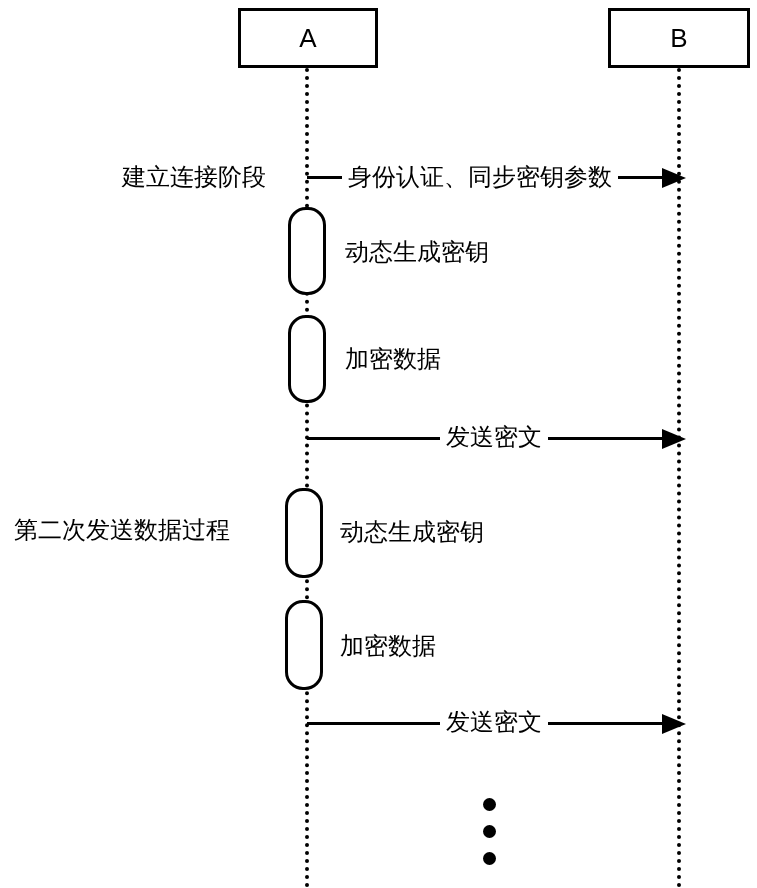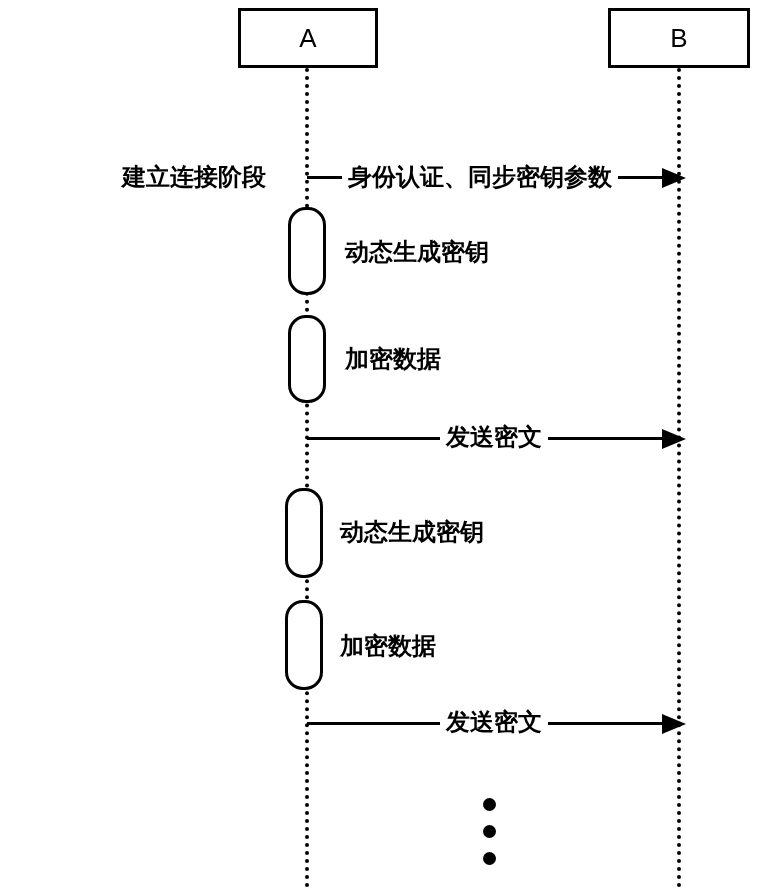--- a/index.html
+++ b/index.html
@@ -39,21 +39,20 @@
     height: 0;
     border-top: 10px solid transparent;
     border-bottom: 10px solid transparent;
     border-left: 24px solid #000;
   }
   .label {
     position: absolute;
     font-size: 24px;
     line-height: 1.2;
     white-space: nowrap;
-    font-weight: bold;
   }
   .msg-label {
     background: #fff;
     padding: 0 6px;
   }
   .activation {
     position: absolute;
     width: 38px;
     border: 3px solid #000;
     border-radius: 18px;
@@ -91,20 +90,21 @@
   <div class="activation" style="left:288px; top:207px; height:88px;"></div>
   <div class="label" style="left:345px; top:238px;">动态生成密钥</div>
 
   <div class="activation" style="left:288px; top:315px; height:88px;"></div>
   <div class="label" style="left:345px; top:345px;">加密数据</div>
 
   <div class="msg-line" style="left:307px; top:437px; width:355px;"></div>
   <div class="arrowhead" style="left:662px; top:429px;"></div>
   <div class="label msg-label" style="left:440px; top:423px;">发送密文</div>
 
+  <div class="label" style="left:14px; top:516px;">第二次发送数据过程</div>
 
   <div class="activation" style="left:285px; top:488px; height:90px;"></div>
   <div class="label" style="left:340px; top:518px;">动态生成密钥</div>
 
   <div class="activation" style="left:285px; top:600px; height:90px;"></div>
   <div class="label" style="left:340px; top:632px;">加密数据</div>
 
   <div class="msg-line" style="left:307px; top:722px; width:355px;"></div>
   <div class="arrowhead" style="left:662px; top:714px;"></div>
   <div class="label msg-label" style="left:440px; top:708px;">发送密文</div>

